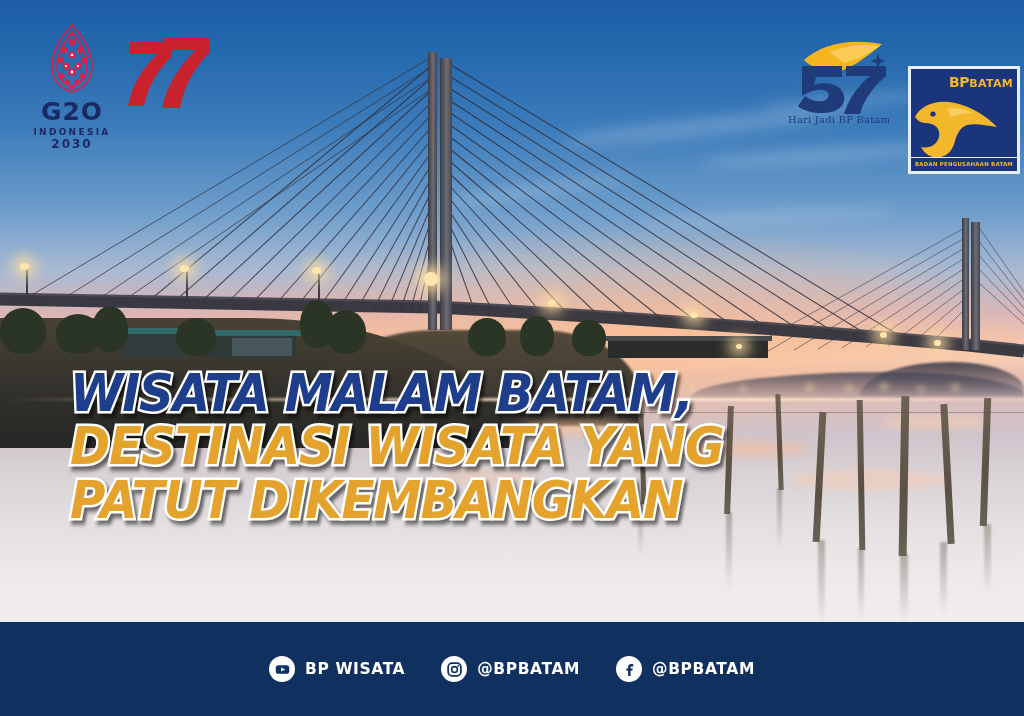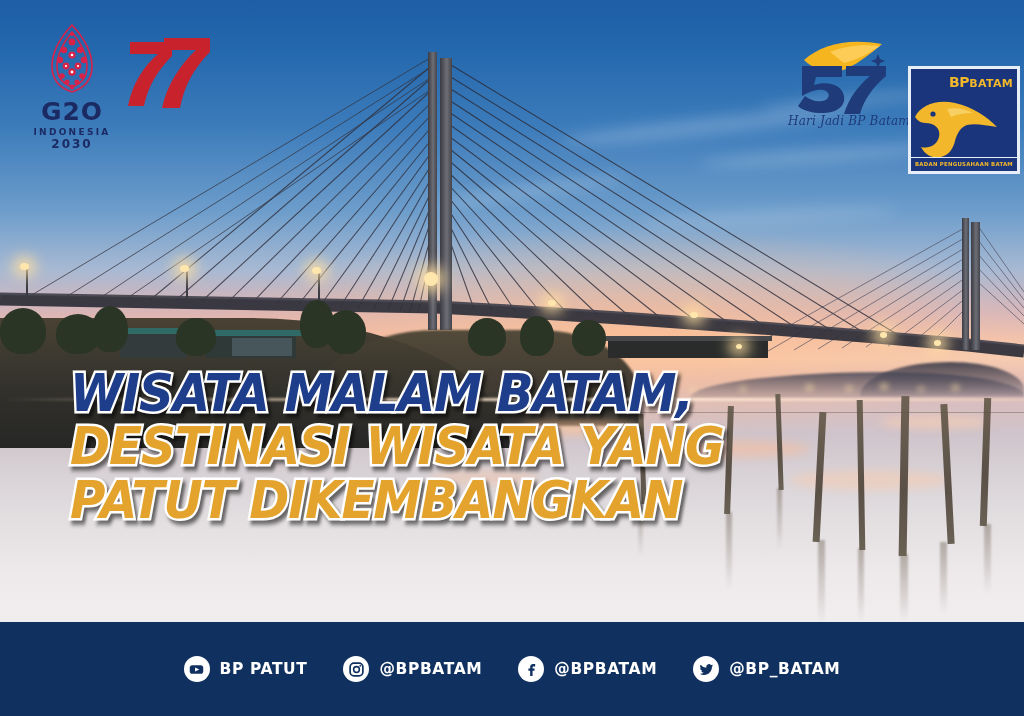--- a/index.html
+++ b/index.html
@@ -117,22 +117,22 @@
   .g20-sub{font-size:9px;letter-spacing:2.3px;line-height:12px;margin-top:2px;}
   .g20-year{font-size:12px;letter-spacing:2px;line-height:13px;}
 
   
   #l77{left:126px;top:32px;width:86px;height:82px;}
 
   
   #l57{left:786px;top:36px;width:104px;height:100px;}
   #l57 .tagline{
     position:absolute;left:2px;top:78px;width:100px;
-    font-family:"DejaVu Serif", serif;font-style:italic;
-    font-size:12px;color:#1f3b7a;letter-spacing:.2px;text-align:center;
+    font-family:"DejaVu Serif", serif;
+    font-size:10px;color:#1f3b7a;letter-spacing:.2px;text-align:center;
     white-space:nowrap;
   }
 
   
   #bpb{left:908px;top:30px;width:112px;height:108px;background:#e8eef5;padding:3px;box-sizing:border-box;margin-top:36px;}
   .bpb-inner{width:100%;height:100%;background:#1b357c;position:relative;overflow:hidden;}
   .bpb-title{
     position:absolute;right:4px;top:5px;color:#f2b72a;font-weight:800;
     font-size:14px;letter-spacing:-.3px;font-family:"DejaVu Sans", sans-serif;
   }
@@ -429,21 +429,21 @@
 
   <div id="footer">
 
     <div class="soc">
       <span class="ic">
         <svg width="17" height="17" viewBox="0 0 24 24">
           <rect x="2.5" y="6" width="19" height="12" rx="3.6" fill="#10305f"></rect>
           <polygon points="10,9.2 16,12 10,14.8" fill="#ffffff"></polygon>
         </svg>
       </span>
-      <span class="soc-label">BP PATUT</span>
+      <span class="soc-label">BP WISATA</span>
     </div>
 
     <div class="soc">
       <span class="ic">
         <svg width="17" height="17" viewBox="0 0 24 24">
           <rect x="3" y="3" width="18" height="18" rx="5.4" fill="none" stroke="#10305f" stroke-width="2.4"></rect>
           <circle cx="12" cy="12" r="4.1" fill="none" stroke="#10305f" stroke-width="2.2"></circle>
           <circle cx="17.3" cy="6.8" r="1.3" fill="#10305f"></circle>
         </svg>
       </span>
@@ -452,23 +452,15 @@
 
     <div class="soc">
       <span class="ic">
         <svg width="17" height="17" viewBox="0 0 24 24">
           <path d="M14.8 7.6h2.4V4.4h-2.8c-2.7 0-4.3 1.6-4.3 4.2v2.1H7.6v3.2h2.5V21h3.4v-7.1h2.6l.4-3.2h-3v-1.7c0-.9.3-1.4 1.3-1.4z" fill="#10305f"></path>
         </svg>
       </span>
       <span class="soc-label">@BPBATAM</span>
     </div>
 
-    <div class="soc">
-      <span class="ic">
-        <svg width="17" height="17" viewBox="0 0 24 24">
-          <path d="M21.5 6.4c-.7.3-1.5.5-2.3.6.8-.5 1.4-1.2 1.7-2.2-.8.5-1.6.8-2.5 1a3.9 3.9 0 0 0-6.7 3.6A11.1 11.1 0 0 1 3.6 5.3a3.9 3.9 0 0 0 1.2 5.2c-.6 0-1.2-.2-1.8-.5 0 1.9 1.3 3.5 3.1 3.8-.5.2-1.1.2-1.7.1a3.9 3.9 0 0 0 3.6 2.7A7.9 7.9 0 0 1 2.5 18a11 11 0 0 0 6 1.8c7.2 0 11.2-6 11.2-11.2v-.5c.8-.6 1.4-1.2 1.8-1.7z" fill="#10305f"></path>
-        </svg>
-      </span>
-      <span class="soc-label">@BP_BATAM</span>
-    </div>
 
   </div>
 </div>
 
 </body></html>

